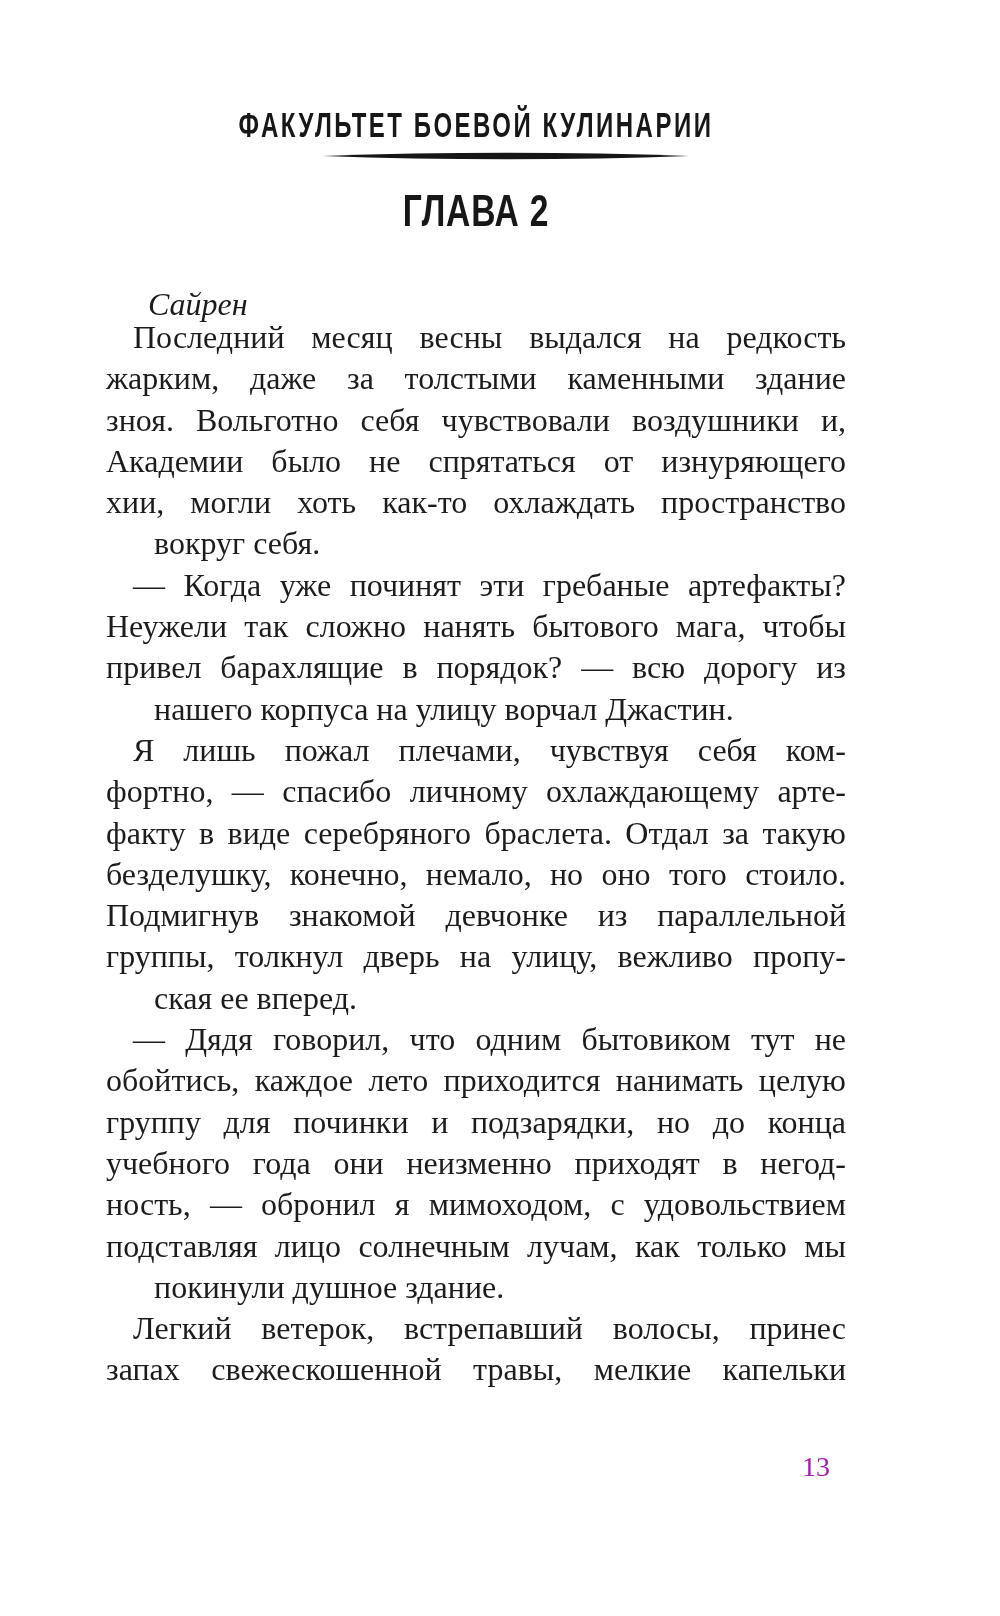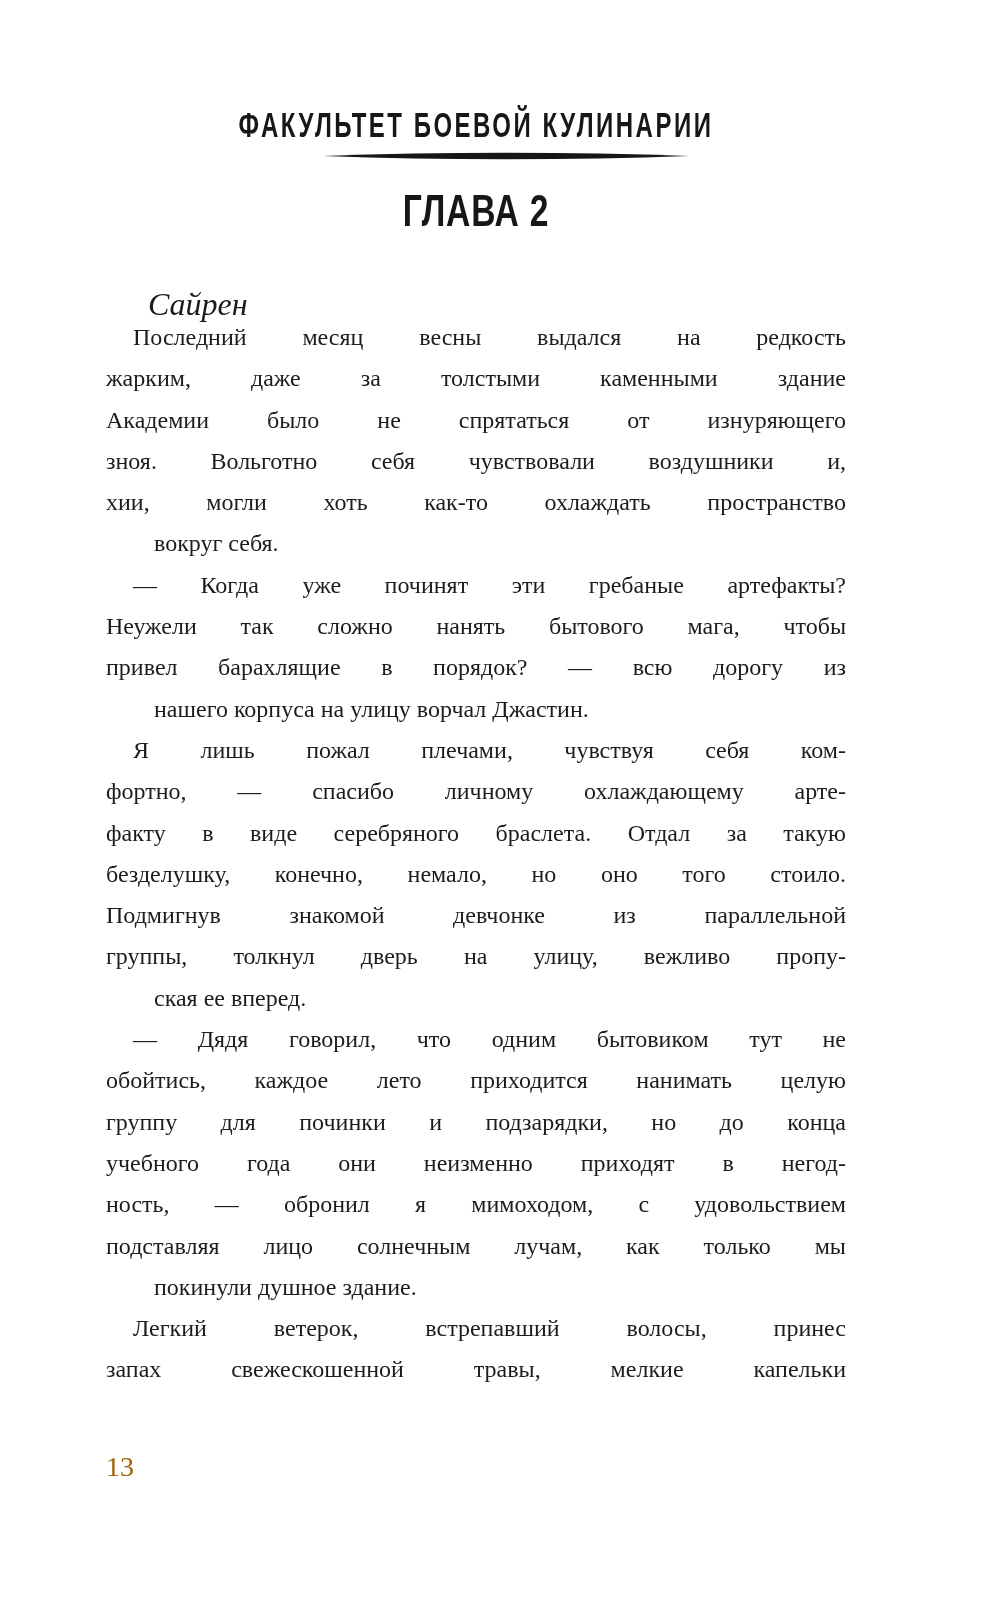--- a/index.html
+++ b/index.html
@@ -65,41 +65,41 @@
     font-size: 32px;
     line-height: 36px;
     color: #1b1b1b;
     margin-top: 32px;
   }
   .body-text {
     position: absolute;
     top: 317px;
     left: 106px;
     width: 740px;
-    font-size: 24px;
+    font-size: 32px;
     line-height: 41.3px;
     color: #1c1c1c;
   }
   .para { margin: 0; padding: 0; }
   .line {
     text-align: justify;
     text-align-last: justify;
     white-space: normal;
   }
   .line.indent { text-indent: 27px; }
   .line.last { text-align-last: left; margin-left: 48px; }
   .page-number {
     position: absolute;
     top: 1446px;
-    left: 106px;
+    left: 90px;
     width: 740px;
-    text-align: left;
+    text-align: right;
     font-size: 28px;
     line-height: 41px;
-    color: #a16207;
+    color: #a21caf;
   }
 </style>
 </head>
 <body>
 
 <div class="page">
 
   <div class="running-header">ФАКУЛЬТЕТ БОЕВОЙ КУЛИНАРИИ</div>
 
   <svg class="divider" viewBox="0 0 366 14" xmlns="http://www.w3.org/2000/svg" aria-hidden="true">
@@ -107,22 +107,22 @@
   </svg>
 
   <h1 class="chapter-title">ГЛАВА 2</h1>
 
   <div class="pov-name">Сайрен</div>
 
   <div class="body-text" id="body-text">
       <div class="para">
         <div class="line indent">Последний месяц весны выдался на редкость</div>
         <div class="line">жарким, даже за толстыми каменными здание</div>
+        <div class="line">зноя. Вольготно себя чувствовали воздушники и,</div>
         <div class="line">Академии было не спрятаться от изнуряющего</div>
-        <div class="line">зноя. Вольготно себя чувствовали воздушники и,</div>
         <div class="line">хии, могли хоть как-то охлаждать пространство</div>
         <div class="line last">вокруг себя.</div>
       </div>
       <div class="para">
         <div class="line indent">— Когда уже починят эти гребаные артефакты?</div>
         <div class="line">Неужели так сложно нанять бытового мага, чтобы</div>
         <div class="line">привел барахлящие в порядок? — всю дорогу из</div>
         <div class="line last">нашего корпуса на улицу ворчал Джастин.</div>
       </div>
       <div class="para">

